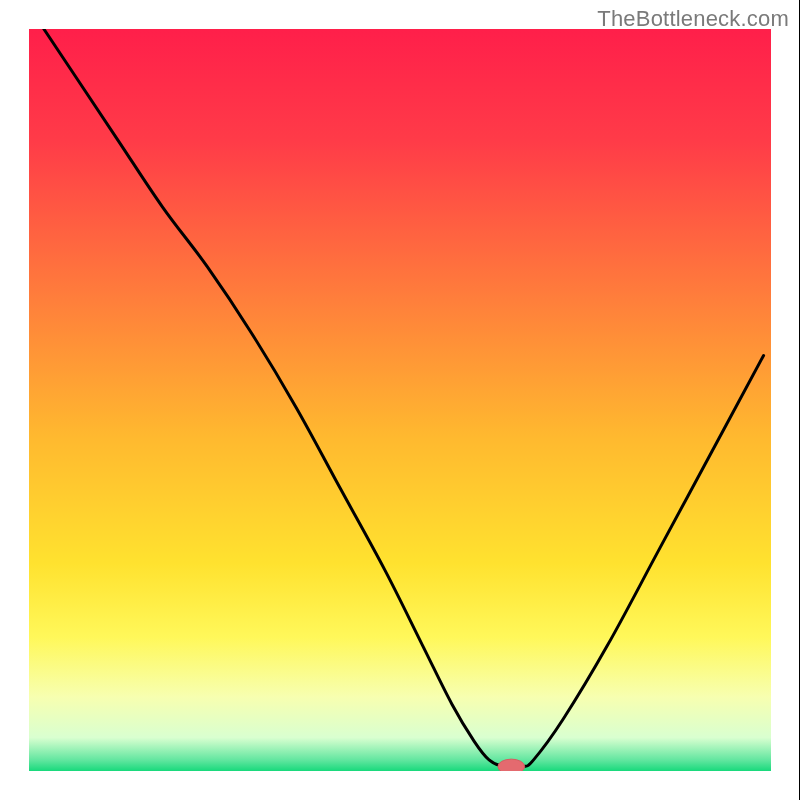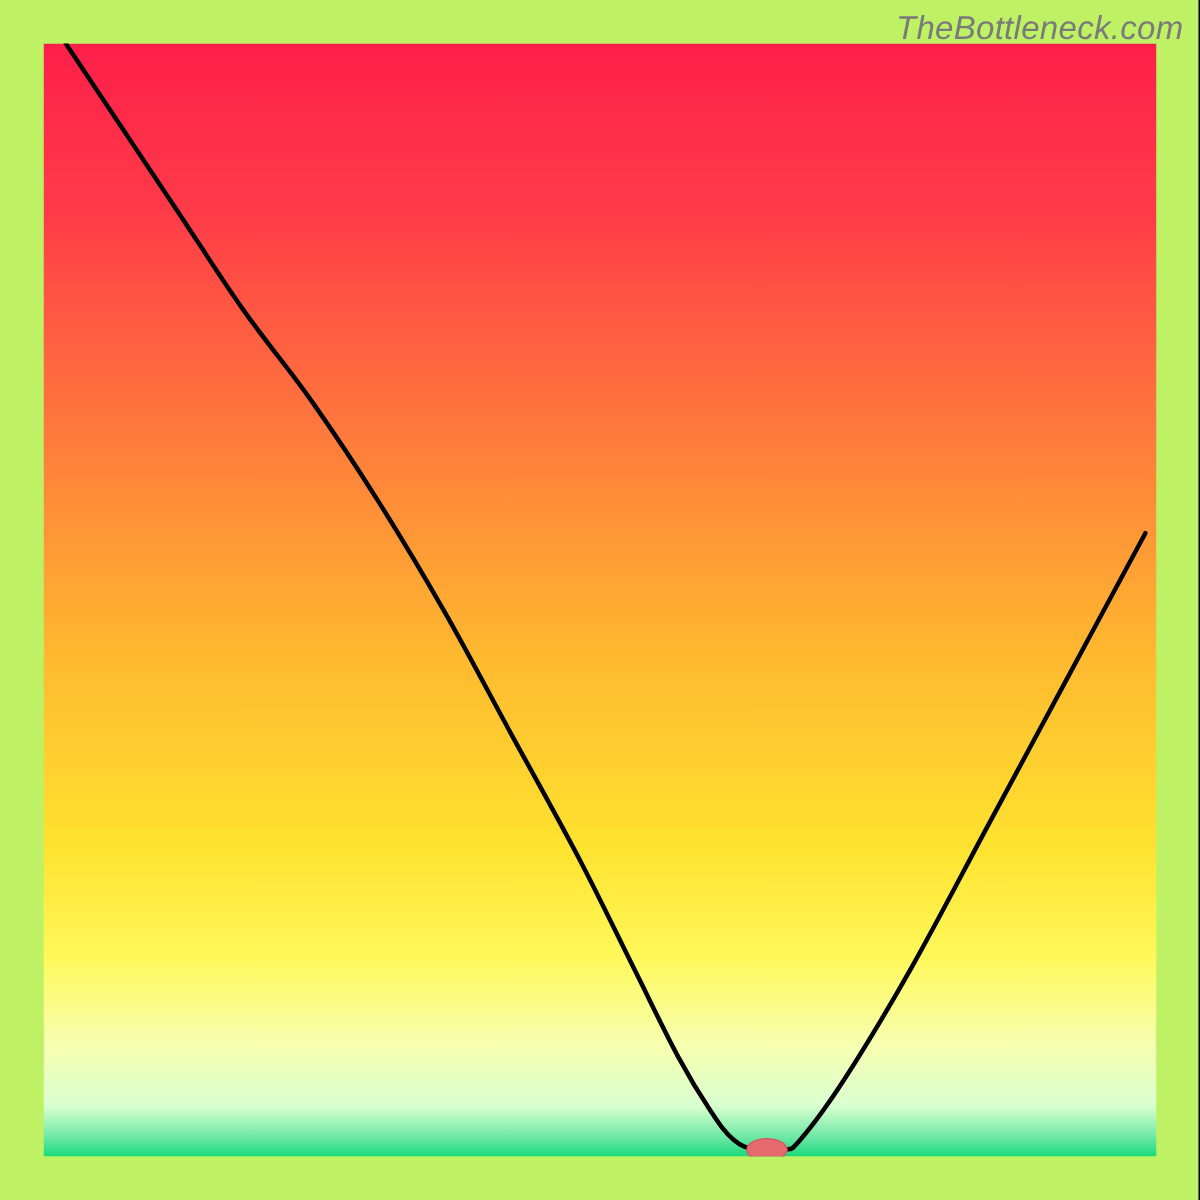--- a/index.html
+++ b/index.html
@@ -10,22 +10,21 @@
     background: #000;
     overflow: hidden;
     font-family: Arial, Helvetica, sans-serif;
   }
   .frame {
     position: absolute;
     left: 0;
     top: 0;
     width: 799px;
     height: 800px;
-    background: #bef264;
-    font-style: italic;
+    background: #ffffff;
   }
   .watermark {
     position: absolute;
     right: 10px;
     top: 6px;
     color: #7a7a7a;
     font-size: 22px;
     font-weight: 500;
     letter-spacing: 0.2px;
   }

